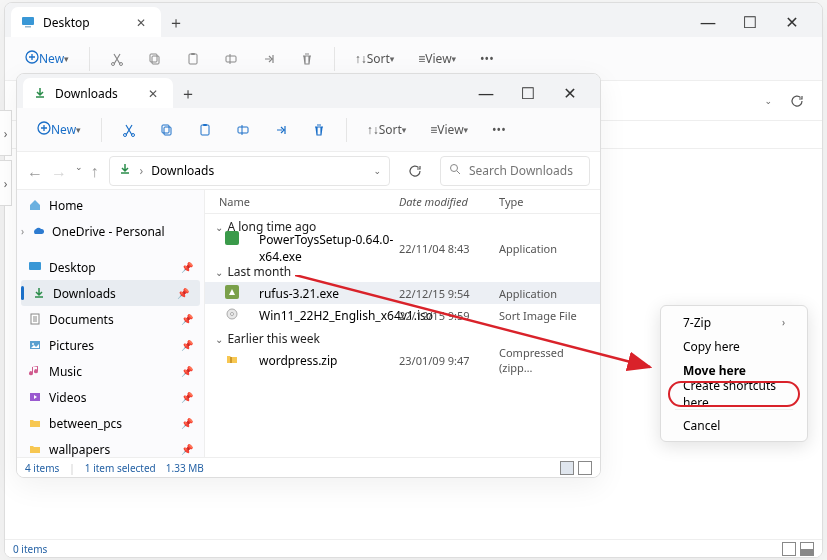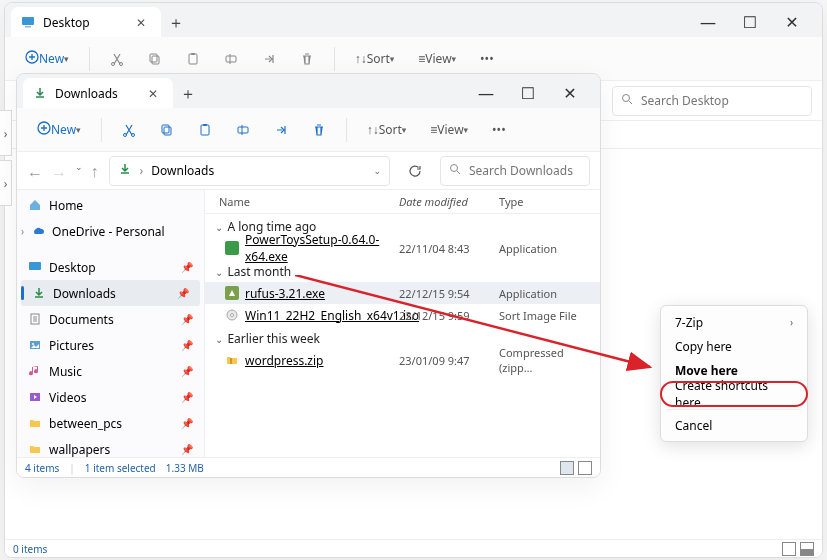--- a/index.html
+++ b/index.html
@@ -58,33 +58,33 @@
 
 
 .files { flex: 1; background: #fff; overflow: hidden; font-size: 12px; }
 .filehead { display: flex; height: 24px; align-items: center; border-bottom: 1px solid #eee; color: #555; font-size: 11px; padding-left: 14px; }
 .filehead .n { width: 180px; }
 .filehead .d { width: 100px; font-style: italic; }
 .filehead .t { width: 100px; }
 .group { padding: 4px 0 2px 10px; font-size: 12px; color: #222; display: flex; align-items: center; gap: 4px; }
 .row { display: flex; align-items: center; height: 22px; padding-left: 20px; }
 .row.sel { background: #eceff4; }
-.row .n { width: 174px; display: flex; align-items: center; gap: 6px; text-decoration: underline; }
+.row .n { width: 174px; display: flex; gap: 20px; }
 .row .d { width: 100px; color: #555; font-size: 11px; }
 .row .t { width: 100px; color: #555; font-size: 11px; }
 .ficon { width: 14px; height: 14px; display: inline-flex; align-items: center; justify-content: center; }
 
 
 .inner .topbar2 { height: 38px; }
 
 
 .inner .statusbar { height: 20px; text-align: right; }
 
 
-.ctx { position: absolute; left: 660px; top: 305px; width: 148px; background: #fdfdfd; border: 1px solid #ddd; border-radius: 6px; box-shadow: 0 4px 18px rgba(0,0,0,.12); z-index: 50; padding: 4px 0; }
+.ctx { position: absolute; left: 660px; top: 305px; width: 148px; background: #fdfdfd; border: 1px solid #ddd; border-radius: 6px; box-shadow: 0 4px 18px rgba(0,0,0,.12); z-index: 50; padding: 4px 8px; }
 .ctxitem { height: 24px; display: flex; align-items: center; padding: 0 14px; font-size: 12px; gap: 6px; position: relative; }
 .ctxitem .r { margin-left: auto; color: #666; font-size: 10px; }
 .ctxsep { height: 1px; background: #eee; margin: 3px 6px; }
 .ctxitem.hot { outline: 2px solid #d9222a; outline-offset: -1px; border-radius: 12px; }
 .ctxitem.bold { font-weight: 700; }
 
 
 .arrow { position: absolute; left: 295px; top: 275px; z-index: 40; pointer-events: none; }
 
 
@@ -178,29 +178,20 @@
     <div class="tbtn plain">•••</div>
   </div>
 
   <div class="topbar2">
     <div style="flex:1"></div>
     <span class="chev">⌄</span>
     <div class="refresh">
       <svg width="14" height="14" viewBox="0 0 14 14">
           <path d="M12 7a5 5 0 1 1-1.5-3.5M12 2v3h-3" fill="none" stroke="#555" stroke-width="1.2"></path>
         </svg>
-    </div>
-    <div class="search">
-      <span>
-        <svg width="12" height="12" viewBox="0 0 12 12">
-            <circle cx="5" cy="5" r="3.5" fill="none" stroke="#888"></circle>
-            <path d="M8 8l3 3" stroke="#888"></path>
-          </svg>
-      </span>
-      <input type="text" placeholder="Search Desktop" style="">
     </div>
   </div>
 
   <div class="colheads">
     <span class="c1"></span>
     <span class="c2" style="margin-left:auto;margin-right:150px">Size</span>
   </div>
 
   <div class="body"></div>
 

